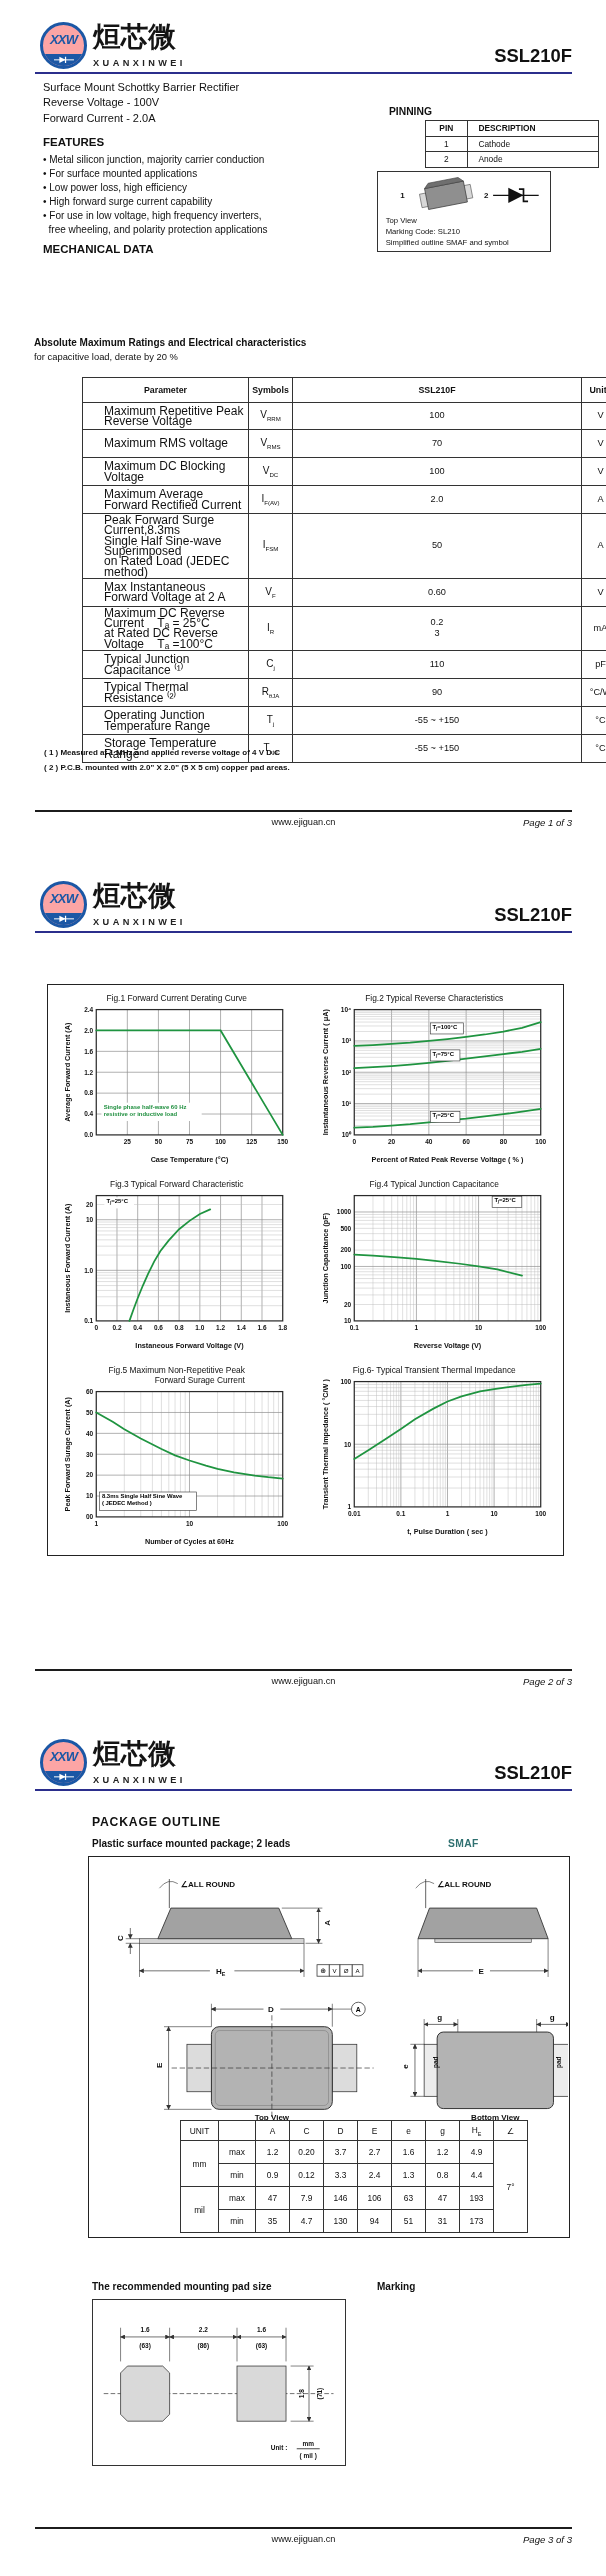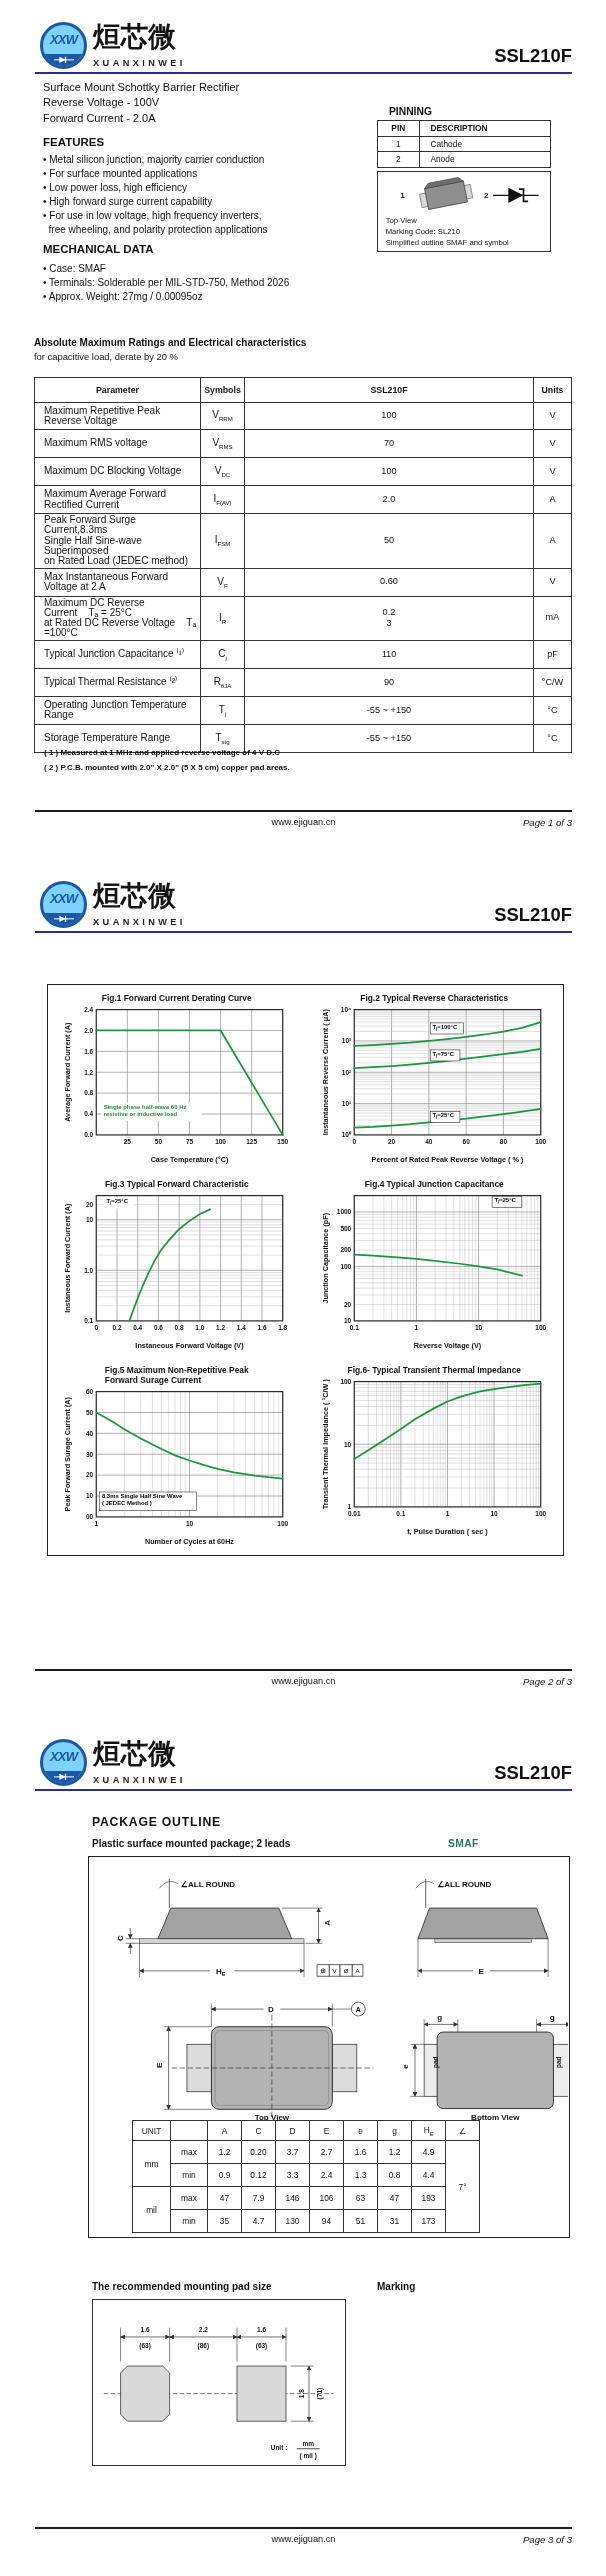--- a/index.html
+++ b/index.html
@@ -7,21 +7,21 @@
        font-family:"Liberation Sans",sans-serif;color:#111;}
   .abs{position:absolute;}
   .page{position:absolute;left:0;width:607px;height:859px;background:#fff;overflow:hidden;}
   #page1{top:0;} #page2{top:859px;} #page3{top:1717px;}
 
   
   .doc-header{position:absolute;left:40px;right:35px;top:10.7px;height:58px;
               display:flex;justify-content:space-between;align-items:flex-end;}
   .logo{display:flex;align-items:center;gap:6.1px;}
   .logo-circle{position:relative;width:47px;height:47px;border:3.1px solid #1b57a5;border-radius:50%;
-               box-sizing:border-box;overflow:hidden;background:#7dd3fc;flex:0 0 auto;}
+               box-sizing:border-box;overflow:hidden;background:#fca5a5;flex:0 0 auto;}
   .logo-xxw{position:absolute;top:6.9px;left:0;right:0;text-align:center;font-weight:bold;font-style:italic;
             font-size:13px;letter-spacing:-0.8px;color:#1b57a5;}
   .logo-band{position:absolute;bottom:0;left:0;right:0;height:11.5px;background:#1b57a5;
              display:flex;align-items:center;justify-content:center;}
   .logo-cn{font-size:27.6px;font-weight:bold;color:#141414;line-height:1.02;}
   .logo-en{font-size:9.2px;font-weight:bold;letter-spacing:3.4px;color:#222;margin-top:7px;}
   .part-number{font-size:18.4px;font-weight:bold;padding-bottom:1.5px;}
   .header-rule{position:absolute;left:35px;right:35px;top:72px;height:2.3px;background:#2b2e8c;}
 
   
@@ -32,44 +32,44 @@
   
   .p1-desc{left:43px;top:80px;font-size:11px;line-height:15.3px;}
   .sec-title{font-size:11.5px;font-weight:bold;}
   .p1-feat-title{left:43px;top:136px;}
   .list{left:43px;top:153px;font-size:10px;line-height:14px;width:306px;}
   .bullet::before{content:"• ";}
   .bullet.cont::before{content:"\00a0\00a0";}
   #mech-list{top:262px;}
   .p1-mech-title{left:43px;top:243px;}
   .pinning-title{left:389px;top:106px;font-size:10.3px;font-weight:bold;}
-  table{border-collapse:collapse;}
+  table{border-collapse:collapse;margin-left:48px;}
   .pin-table{left:377px;top:120px;width:174px;font-size:8.4px;}
   .pin-table th,.pin-table td{border:0.8px solid #333;height:14.5px;text-align:left;padding:0 0 0 10.7px;font-weight:normal;}
   .pin-table{border:1.1px solid #222;}
   .pin-table th{font-weight:bold;}
   .outline-note{left:377px;top:171px;width:174px;height:81px;border:1.1px solid #333;box-sizing:border-box;}
   .note-lines{position:absolute;left:7.7px;top:43px;font-size:7.7px;line-height:11px;}
   .ratings-title{left:34px;top:337px;font-size:10px;font-weight:bold;}
   .ratings-sub{left:34px;top:351px;font-size:9.4px;line-height:12.6px;width:543px;}
   .ratings{left:34px;top:377px;width:538px;border:1.5px solid #111;table-layout:fixed;}
   .ratings th,.ratings td{border:0.8px solid #333;}
   .ratings thead tr{height:24.5px;}
   .ratings th{font-size:8.8px;font-weight:bold;}
-  td.param{font-size:10px;padding-left:9px;line-height:10.3px;}
+  td.param{font-size:12px;padding-left:21px;line-height:10.3px;}
   td.sym{font-size:10px;text-align:center;}
   td.sym sub{font-size:6.1px;}
   td.val,td.unit{font-size:9.2px;text-align:center;line-height:11.5px;}
   .notes{left:44px;font-size:8px;font-weight:bold;}
 
   
   .figures-box{left:47px;top:125px;width:517px;height:572px;border:1.5px solid #222;box-sizing:border-box;}
   .figs{display:grid;grid-template-columns:1fr 1fr;padding:6.1px 0 0 0;}
   .fig{height:186px;display:flex;flex-direction:column;align-items:center;}
-  .fig-title{font-size:8.4px;font-weight:bold;white-space:pre-line;text-align:left;margin:3.1px 0 1.5px;line-height:9.6px;}
+  .fig-title{font-size:8.4px;font-weight:normal;white-space:pre-line;text-align:right;margin:3.1px 0 1.5px;line-height:9.6px;}
   svg .tick{font-family:"Liberation Sans",sans-serif;font-size:8.5px;font-weight:bold;fill:#111;}
   svg .axis{font-family:"Liberation Sans",sans-serif;font-size:9.5px;font-weight:bold;fill:#111;}
   svg .ann{font-family:"Liberation Sans",sans-serif;font-size:7.8px;font-weight:bold;}
   svg .dim{font-family:"Liberation Sans",sans-serif;font-size:10.5px;font-weight:bold;fill:#111;}
   svg .dims{font-family:"Liberation Sans",sans-serif;font-size:8.5px;font-weight:bold;fill:#111;}
 
   
   .pkg-title{left:92px;top:98px;font-size:12.2px;font-weight:bold;letter-spacing:0.8px;}
   .pkg-sub{left:92px;top:121px;font-size:10px;font-weight:bold;}
   .smaf{left:448px;top:121px;font-size:10.3px;font-weight:bold;color:#2f7070;letter-spacing:0.4px;}
@@ -118,25 +118,20 @@
   <div class="abs sec-title p1-feat-title">FEATURES</div>
   <div class="abs list" id="features-list">
       <div class="bullet">Metal silicon junction, majority carrier conduction</div>
       <div class="bullet">For surface mounted applications</div>
       <div class="bullet">Low power loss, high efficiency</div>
       <div class="bullet">High forward surge current capability</div>
       <div class="bullet">For use in low voltage, high frequency inverters,</div>
       <div class="bullet cont">free wheeling, and polarity protection applications</div>
     </div>
   <div class="abs sec-title p1-mech-title">MECHANICAL DATA</div>
-  <div class="abs list" id="mech-list">
-      <div class="bullet">Case: SMAF</div>
-      <div class="bullet">Terminals: Solderable per MIL-STD-750, Method 2026</div>
-      <div class="bullet">Approx. Weight: 27mg  / 0.00095oz</div>
-    </div>
 
   <div class="abs pinning-title">PINNING</div>
   <table class="abs pin-table">
     <colgroup>
         <col style="width:42px">
         <col style="width:132px">
       </colgroup>
     <thead>
         <tr>
       <th style="text-align:center;padding-left:0">PIN</th>

